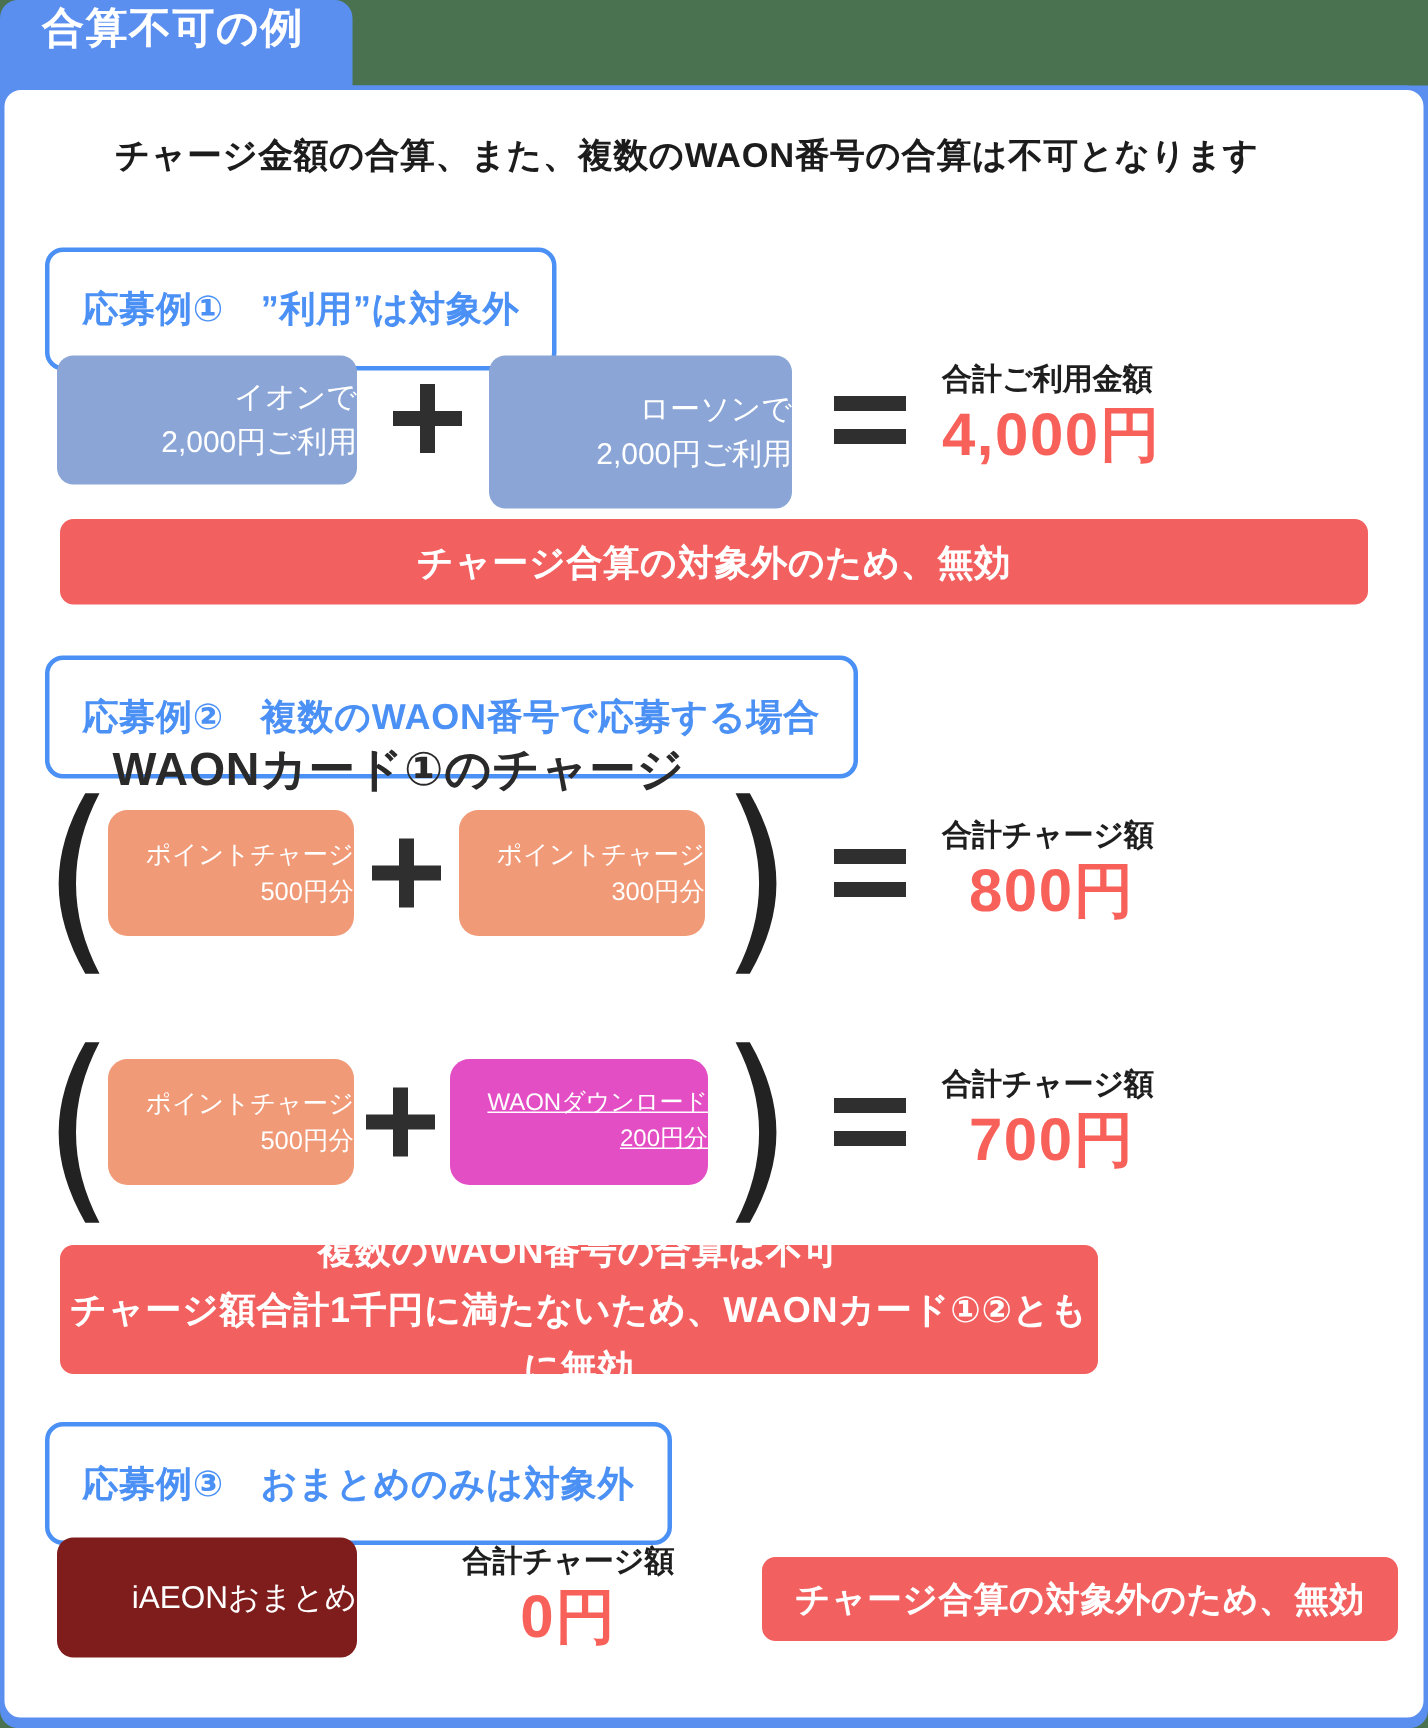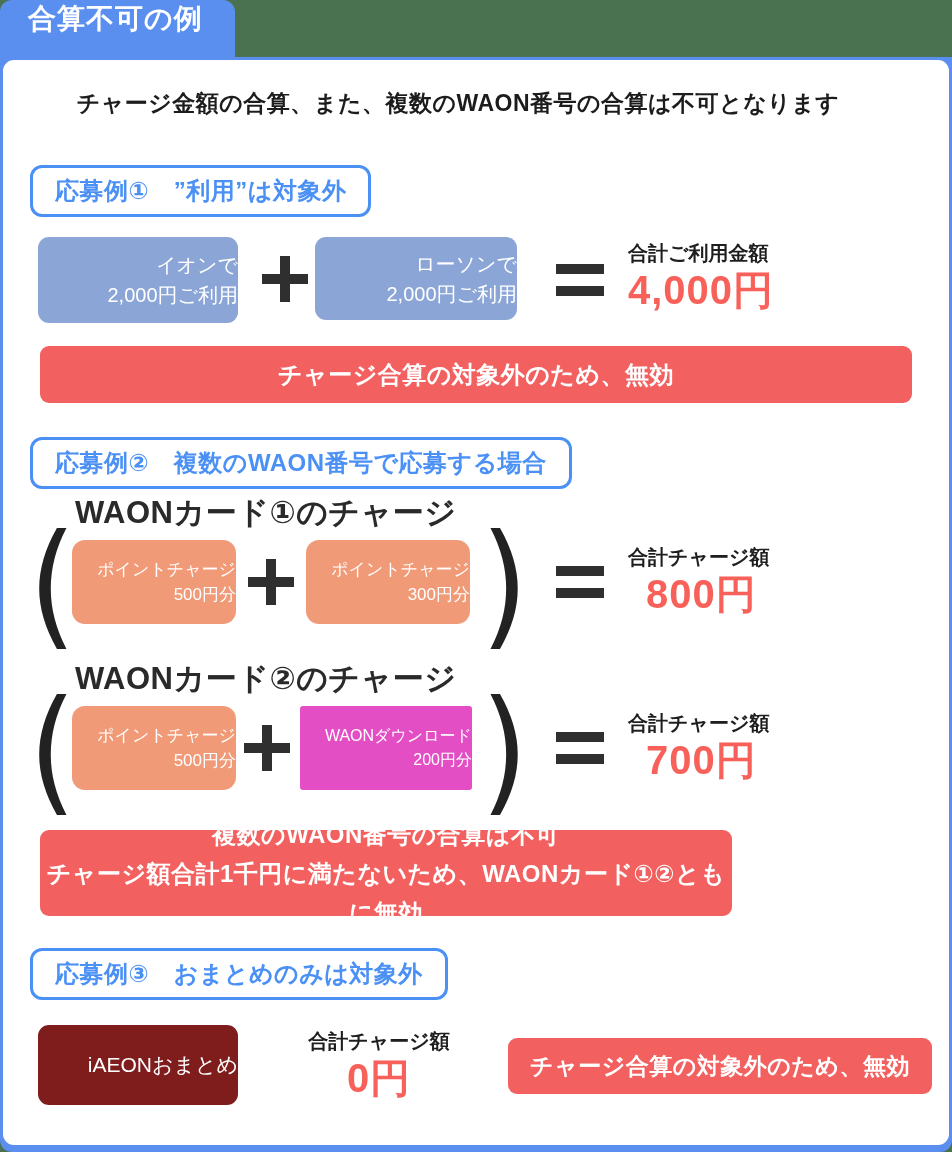--- a/index.html
+++ b/index.html
@@ -22,32 +22,32 @@
     background:#5a8ff0;border-radius:12px 12px 0 0;
     padding:0 32px 0 28px;display:flex;
     color:#fff;font-size:28px;font-weight:bold;letter-spacing:1px;
   }
   .main-title{
     position:absolute;left:0;top:88px;width:916px;text-align:center;
     font-size:23px;font-weight:bold;color:#1c1c1c;letter-spacing:.5px;
   }
   .sec-label{
     position:absolute;left:30px;background:#fff;
-    border:3px solid #4a90f5;border-radius:12px;padding:7px 22px;
+    border:3px solid #4a90f5;border-radius:12px;padding:22px 22px;
     color:#4a90f5;font-size:24px;font-weight:bold;letter-spacing:.5px;white-space:nowrap;
   }
   .pill{
     position:absolute;border-radius:11px;color:#fff;text-align:center;
     display:flex;flex-direction:column;justify-content:center;align-items:flex-end;
     font-weight:normal;
   }
   .pill .l1,.pill .l2{display:block;line-height:1.5;}
   .steel{background:#8ba6d6;font-size:20px;}
   .orange{background:#f09a77;font-size:17px;border-radius:13px;}
-  .magenta{background:#e44ec5;font-size:16px;border-radius:3px;}
+  .magenta{background:#e44ec5;font-size:16px;border-radius:13px;text-decoration:underline;}
   .green{background:#7f1d1d;font-size:21px;}
   
   .plus{position:absolute;width:70px;height:84px;}
   .plus::before,.plus::after{content:"";position:absolute;left:50%;top:50%;background:#2f2f2f;}
   .plus::before{width:46px;height:10px;transform:translate(-50%,-50%);}
   .plus::after{width:10px;height:46px;transform:translate(-50%,-50%);}
   
   .equals{position:absolute;width:48px;height:32px;}
   .equals::before,.equals::after{content:"";position:absolute;left:0;width:48px;height:10px;background:#2f2f2f;}
   .equals::before{top:0;}
@@ -81,21 +81,21 @@
 
   <div class="main-title">チャージ金額の合算、また、複数のWAON番号の合算は不可となります</div>
 
   <div class="sec-label" style="top:165px;">応募例①　”利用”は対象外</div>
 
   <div class="pill steel" style="left:38px;top:237px;width:200px;height:86px;">
     <span class="l1">イオンで</span>
     <span class="l2">2,000円ご利用</span>
   </div>
   <div class="plus" style="left:240px;top:237px;width:90px;"></div>
-  <div class="pill steel" style="left:315px;top:237px;width:202px;height:83px;">
+  <div class="pill steel" style="left:326px;top:237px;width:202px;height:102px;">
     <span class="l1">ローソンで</span>
     <span class="l2">2,000円ご利用</span>
   </div>
   <div class="equals" style="left:556px;top:264px;"></div>
   <div class="result" style="left:628px;top:240px;">
     <div class="rlabel">合計ご利用金額</div>
     <div class="rvalue">4,000円</div>
   </div>
   <div class="banner" style="left:40px;top:346px;width:872px;height:57px;">
     <span>チャージ合算の対象外のため、無効</span>
@@ -114,21 +114,20 @@
     <span class="l1">ポイントチャージ</span>
     <span class="l2">300円分</span>
   </div>
   <div class="paren" style="left:478px;top:520px;">)</div>
   <div class="equals" style="left:556px;top:566px;"></div>
   <div class="result" style="left:628px;top:544px;">
     <div class="rlabel">合計チャージ額</div>
     <div class="rvalue indent">800円</div>
   </div>
 
-  <div class="heading" style="left:75px;top:658px;">WAONカード②のチャージ</div>
   <div class="paren" style="left:26px;top:686px;">(</div>
   <div class="pill orange" style="left:72px;top:706px;width:164px;height:84px;">
     <span class="l1">ポイントチャージ</span>
     <span class="l2">500円分</span>
   </div>
   <div class="plus" style="left:234px;top:706px;width:66px;"></div>
   <div class="pill magenta" style="left:300px;top:706px;width:172px;height:84px;">
     <span class="l1">WAONダウンロード</span>
     <span class="l2">200円分</span>
   </div>

